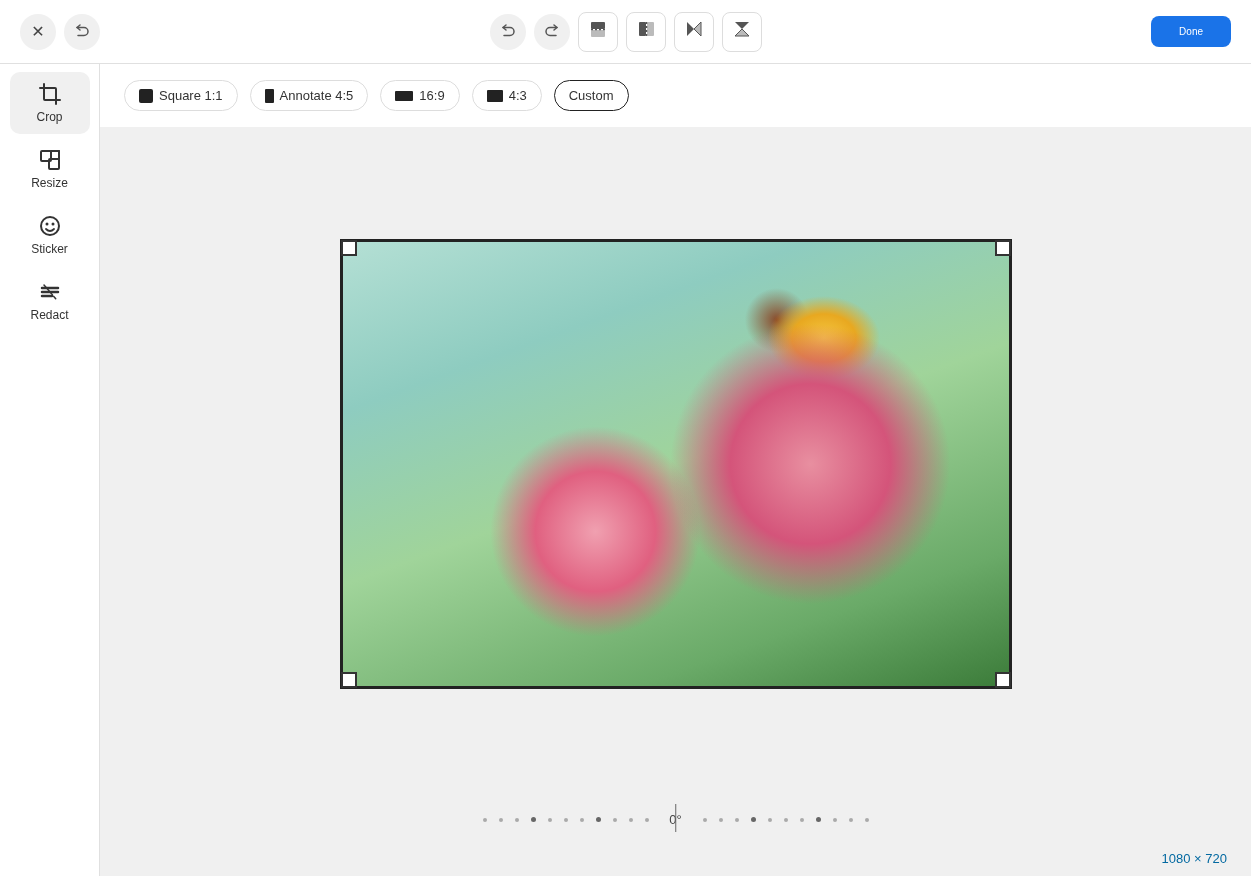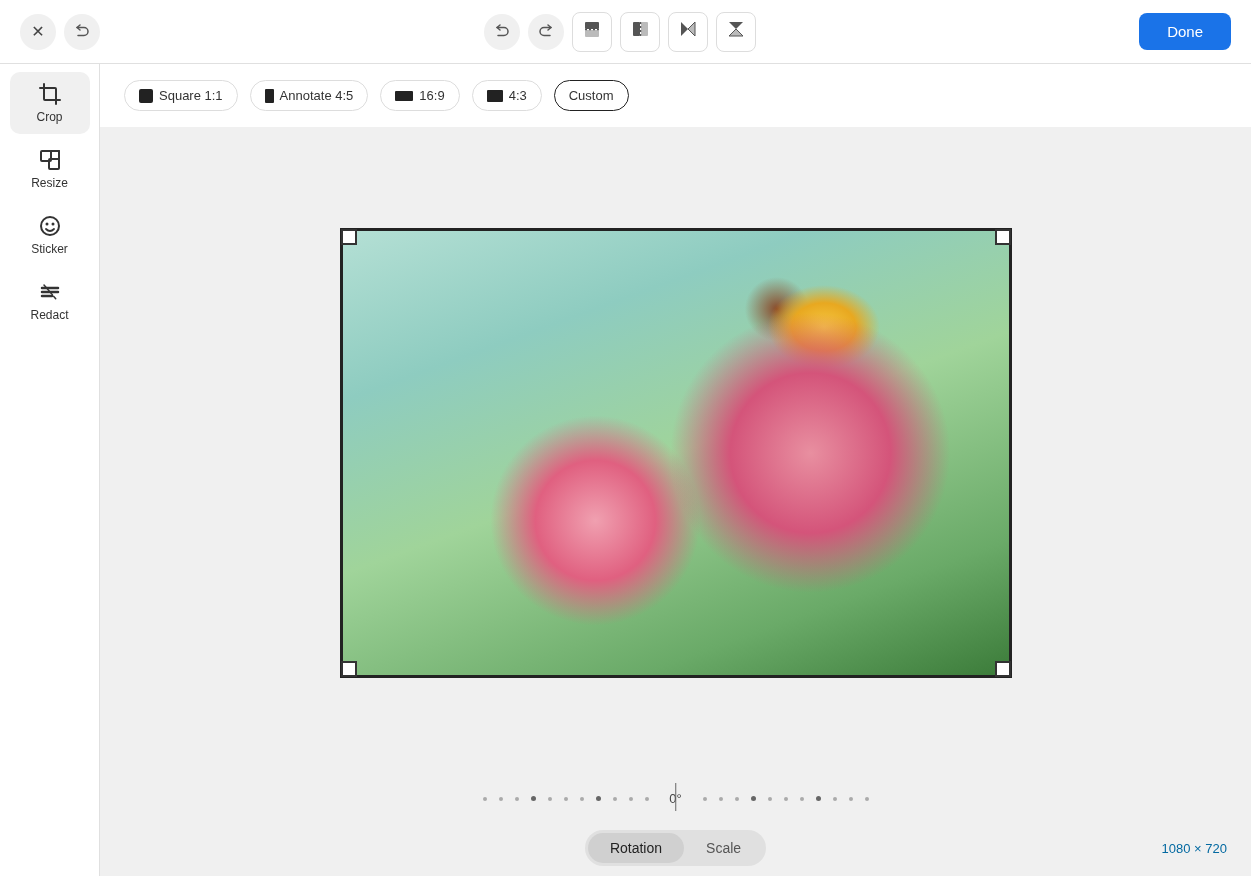--- a/index.html
+++ b/index.html
@@ -40,21 +40,21 @@
       border-radius: 8px;
       display: flex; align-items: center; justify-content: center;
       cursor: pointer; font-size: 18px; color: #444;
     }
     .done-btn {
       background: #1a73e8;
       color: #fff;
       border: none;
       border-radius: 8px;
       padding: 10px 28px;
-      font-size: 15px;
+      font-size: 10px;
       font-weight: 500;
       cursor: pointer;
     }
 
     
     .main {
       display: flex;
       flex: 1;
       overflow: hidden;
     }
@@ -488,23 +488,19 @@
           <span class="ruler-dot large"></span>
           <span class="ruler-dot"></span>
           <span class="ruler-dot"></span>
           <span class="ruler-dot"></span>
         </div>
       </div>
     </div>
 
     <div class="bottom-tabs">
       <div style="flex:1"></div>
-      <div class="tabs-center">
-        <button class="tab-btn active">Rotation</button>
-        <button class="tab-btn">Scale</button>
-      </div>
       <div style="flex:1;display:flex;justify-content:flex-end">
         <span class="image-size">1080 × 720</span>
       </div>
     </div>
 
   </div>
 </div>
 
 </body></html>

